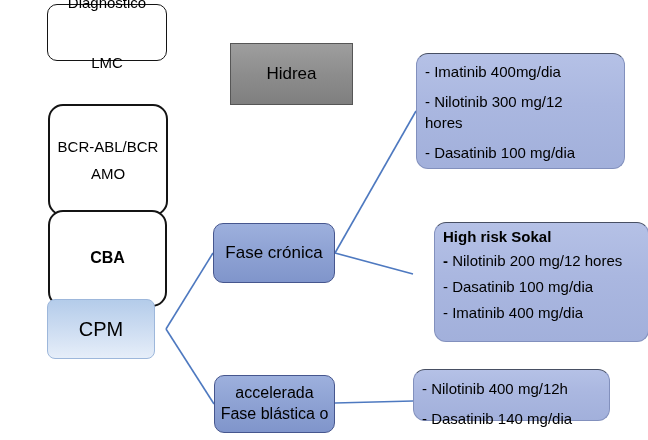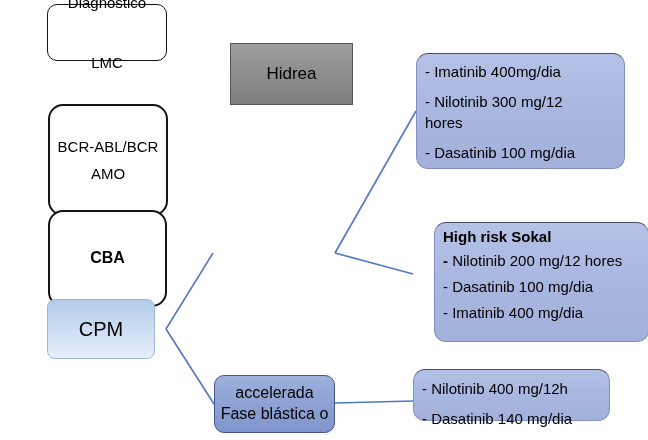--- a/index.html
+++ b/index.html
@@ -112,20 +112,23 @@
   </div>
 
   <div class="box" id="box-cpm">
     <span>CPM</span>
   </div>
 
   <div class="box" id="box-hidrea">
     <span>Hidrea</span>
   </div>
 
+  <div class="box fase-box" id="box-fase-cronica">
+    <span>Fase crónica</span>
+  </div>
 
   <div class="box fase-box" id="box-fase-blastica">
     <span>accelerada</span>
     <span>Fase blástica o</span>
   </div>
 
   <div class="box treat-box" id="box-treat-cronica">
     <p>- Imatinib 400mg/dia</p>
     <p>- Nilotinib 300 mg/12 hores</p>
     <p>- Dasatinib 100 mg/dia</p>

